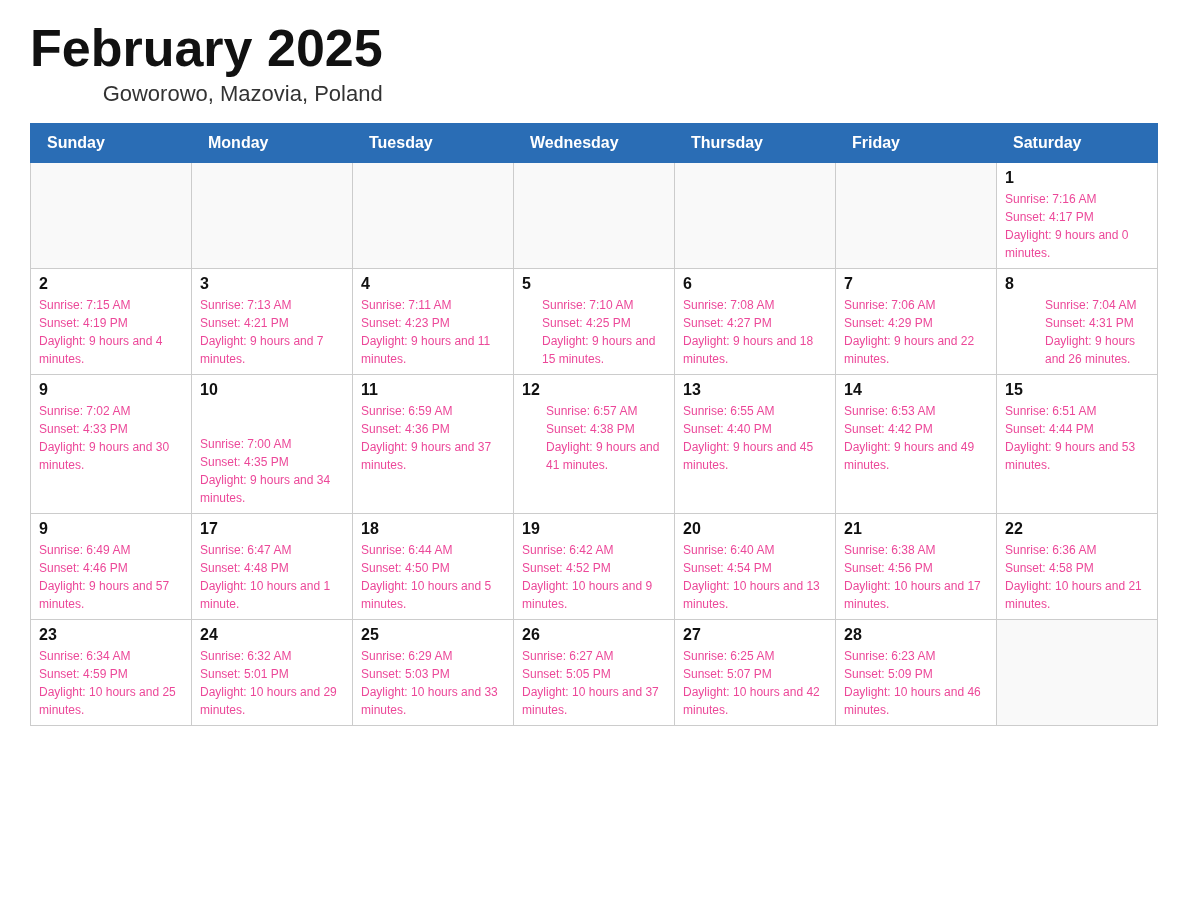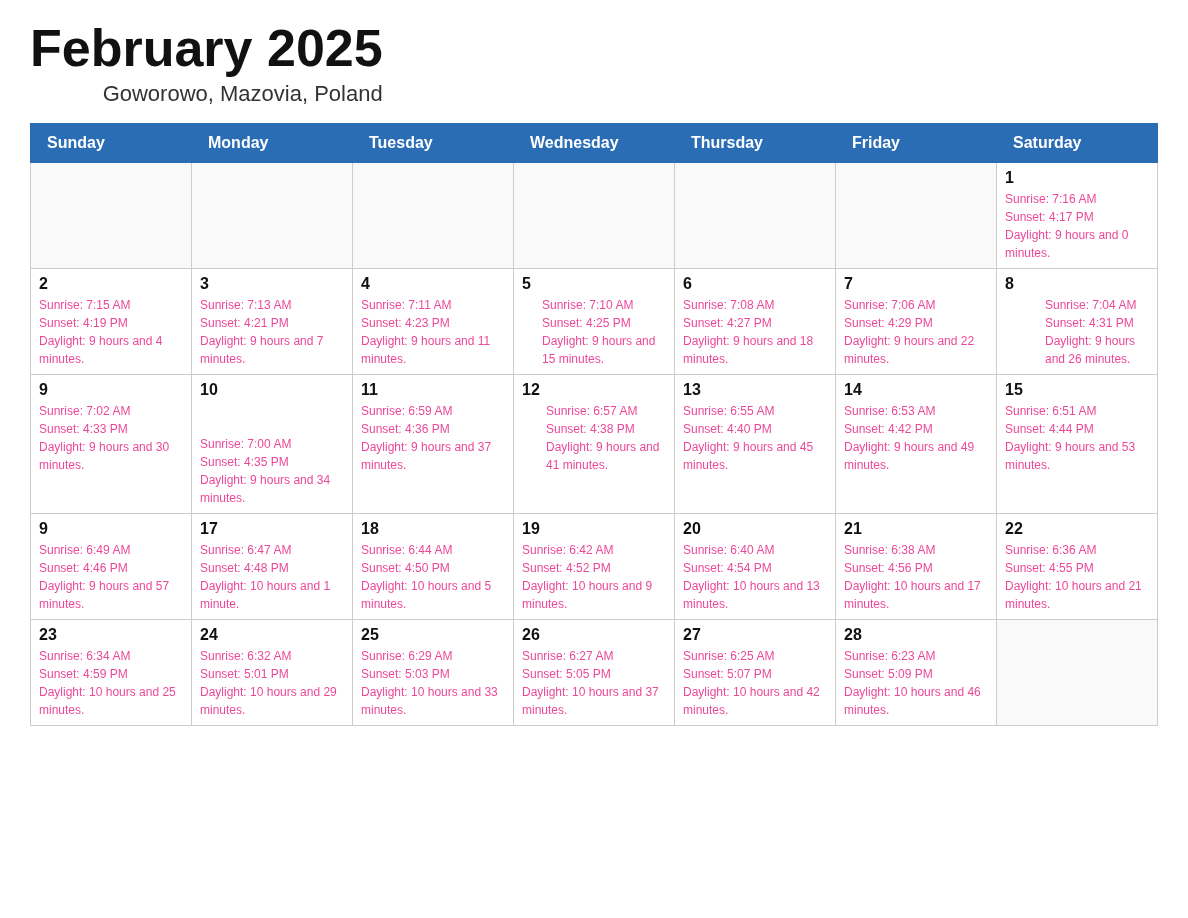--- a/index.html
+++ b/index.html
@@ -244,21 +244,21 @@
         </td>
         <td>
           <span class="day-number">21</span>
           <div class="day-info" style="white-space: pre-line;">Sunrise: 6:38 AM
 Sunset: 4:56 PM
 Daylight: 10 hours and 17 minutes.</div>
         </td>
         <td>
           <span class="day-number">22</span>
           <div class="day-info" style="white-space: pre-line;">Sunrise: 6:36 AM
-Sunset: 4:55 PM
+Sunset: 4:58 PM
 Daylight: 10 hours and 21 minutes.</div>
         </td>
       </tr>
       <tr class="row-divider">
         <td>
           <span class="day-number">23</span>
           <div class="day-info" style="white-space: pre-line;">Sunrise: 6:34 AM
 Sunset: 4:59 PM
 Daylight: 10 hours and 25 minutes.</div>
         </td>

